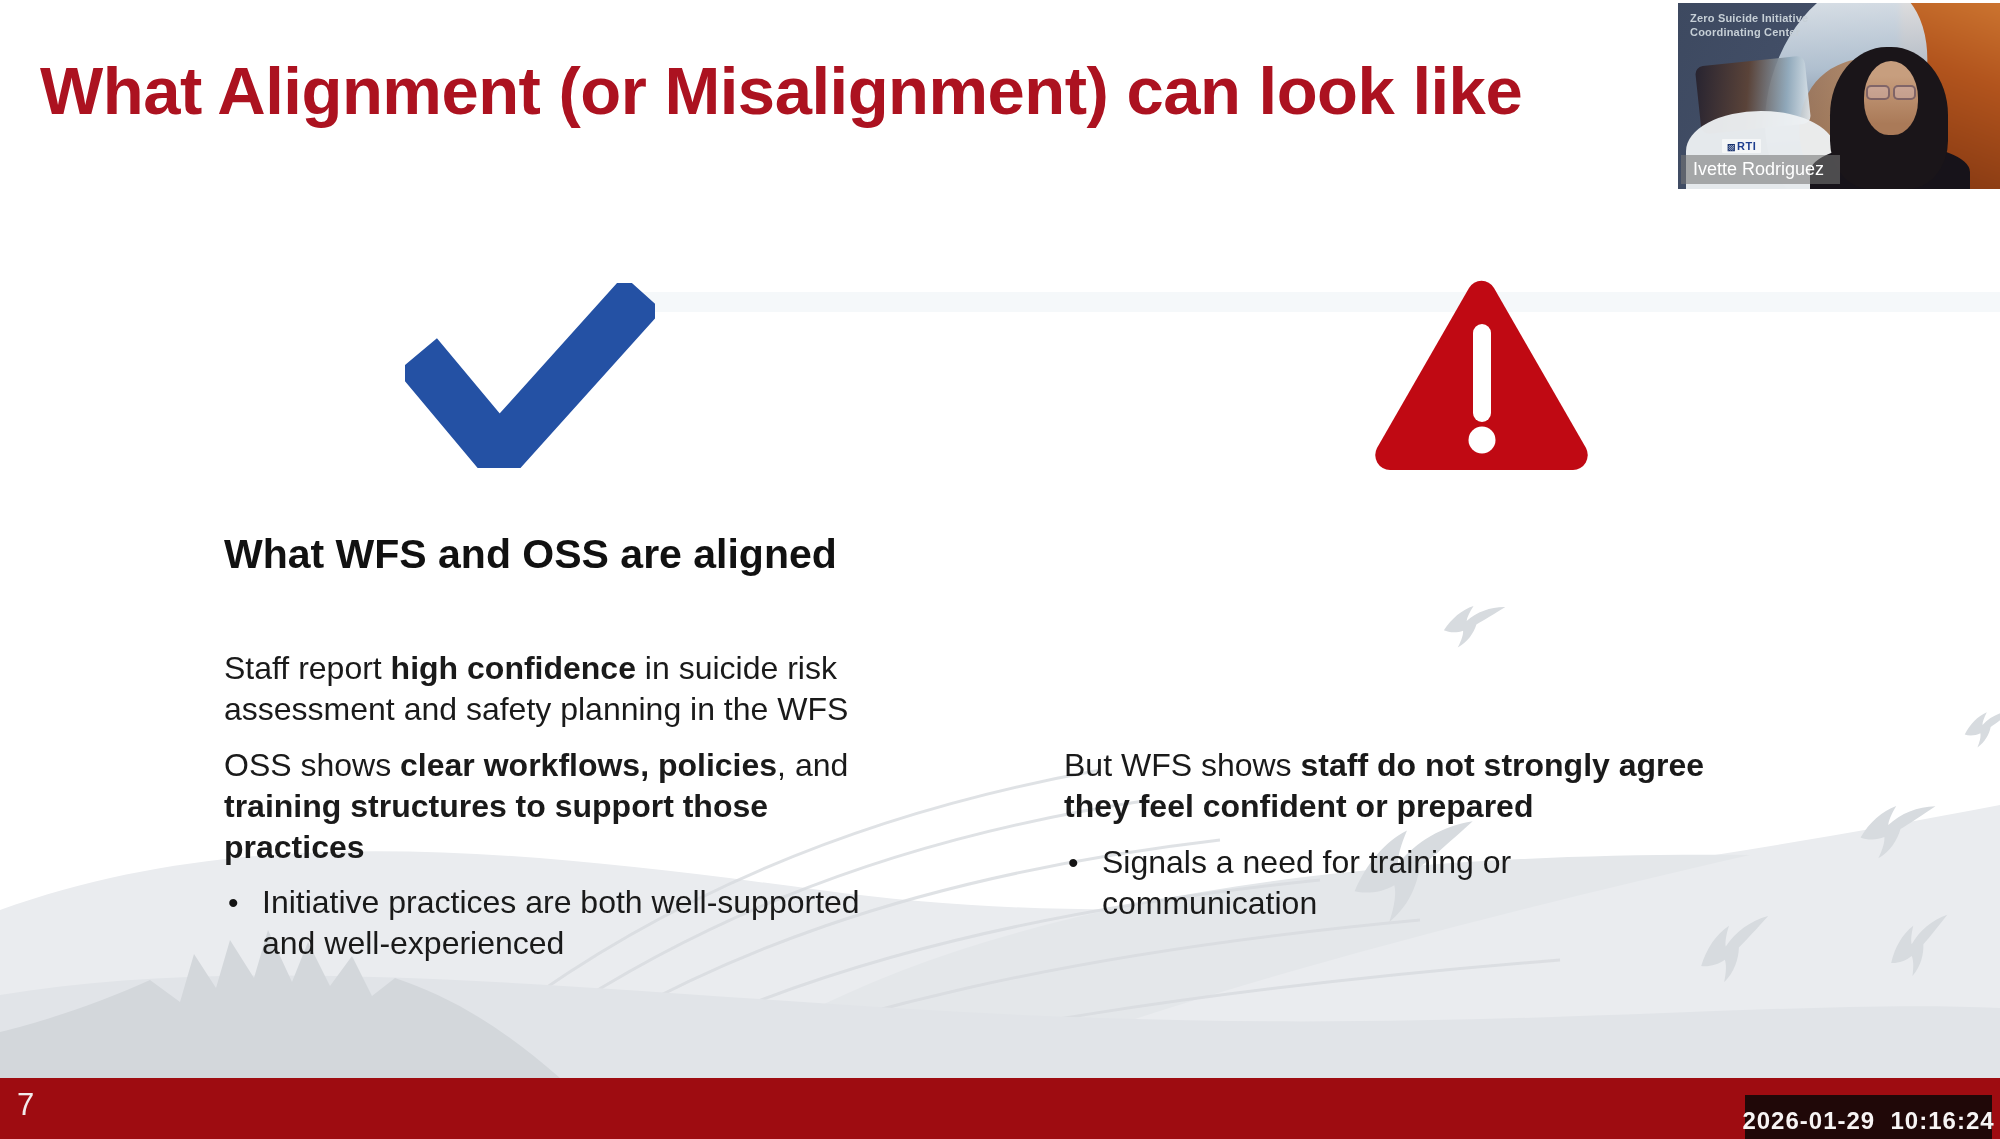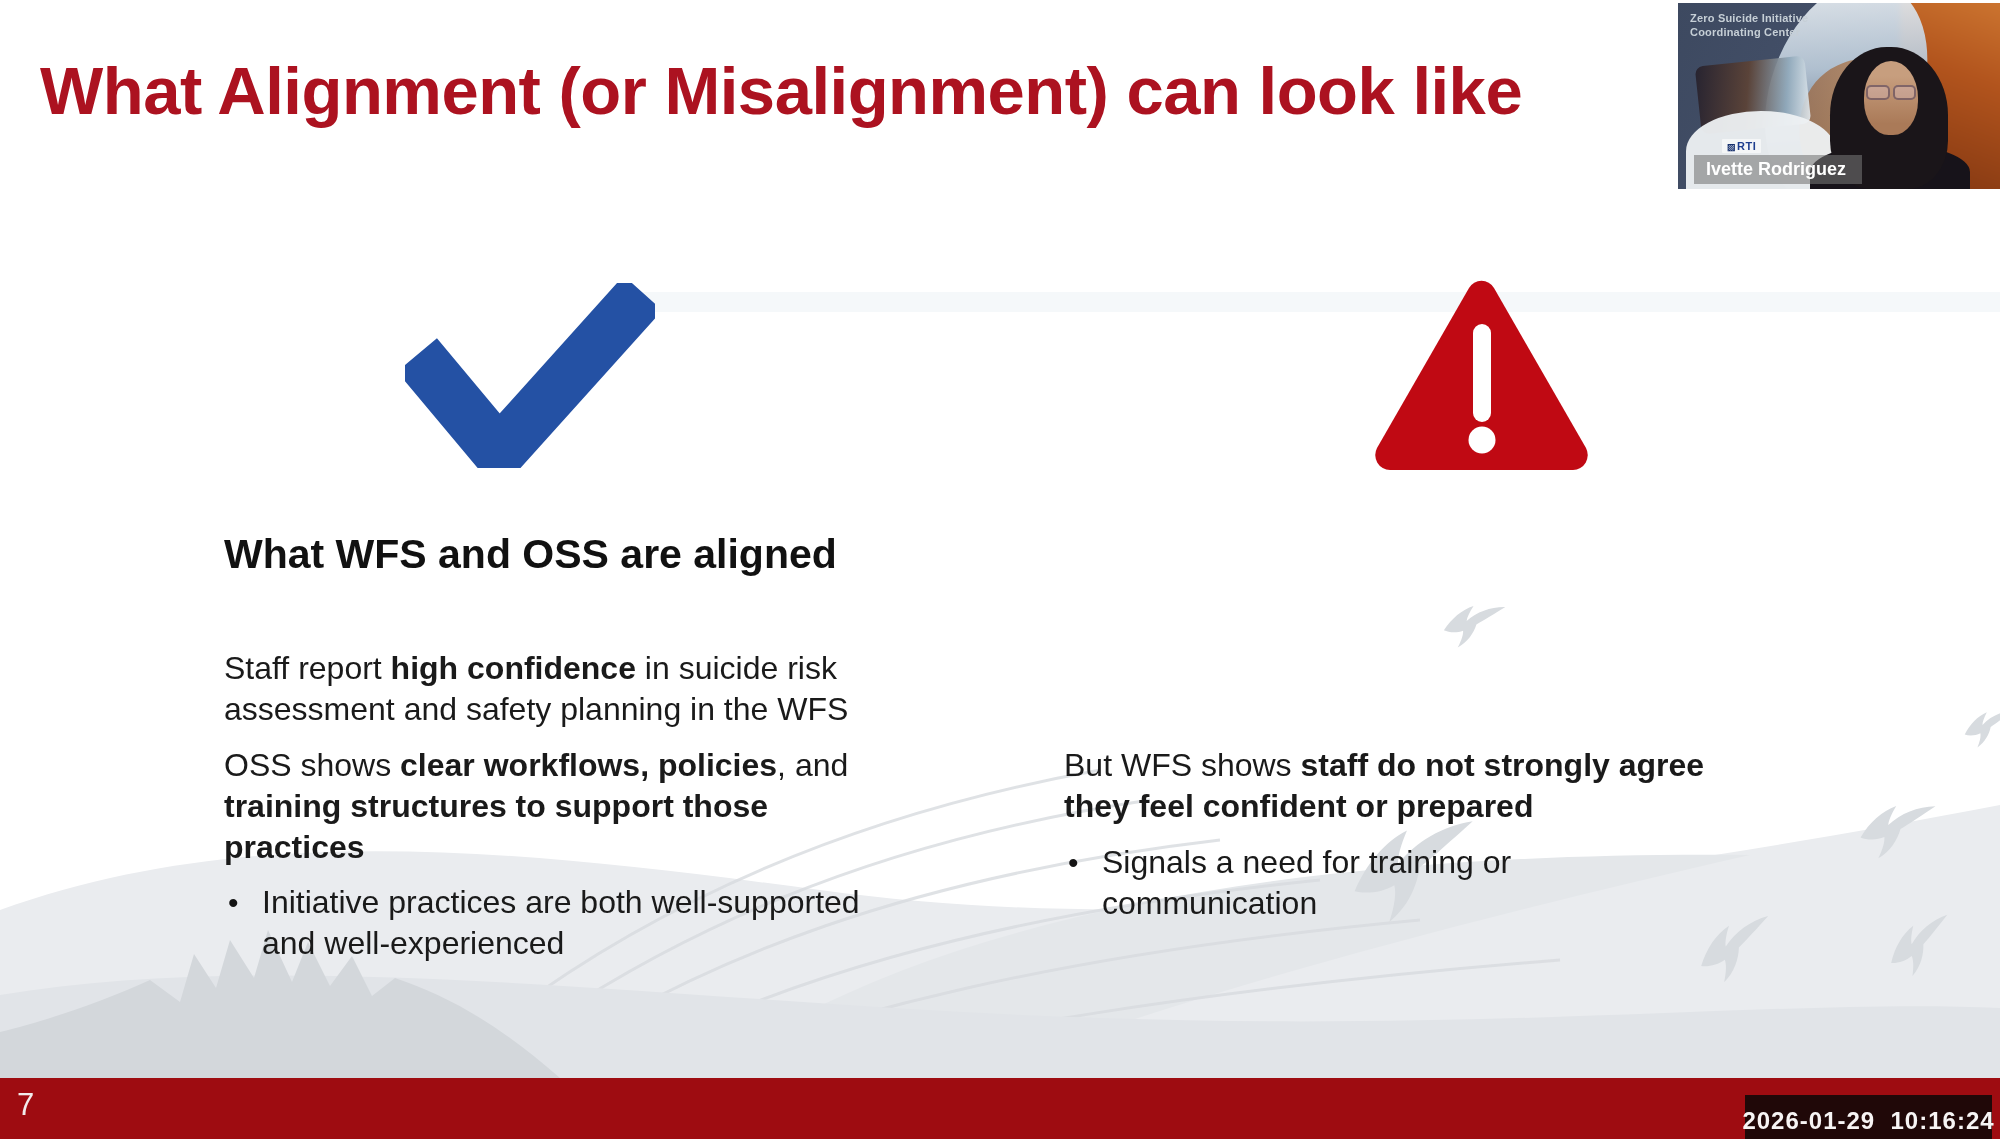--- a/index.html
+++ b/index.html
@@ -67,22 +67,22 @@
   .webcam-banner{
     position:absolute; left:12px; top:8px; font-size:11px; line-height:14px; font-weight:700;
     color:#c6cfd6; letter-spacing:.2px;
   }
   .rti-logo{
     position:absolute; left:12px; bottom:36px; background:#f4f6f7; color:#1f3f8f;
     font-weight:700; font-size:11px; padding:1px 5px; border-radius:1px; letter-spacing:.5px;margin-left:32px;
   }
   .rti-logo .mark{color:#16306e; font-size:9px; margin-right:1px;}
   .name-label{
-    position:absolute; left:16px; bottom:5px; height:29px; line-height:29px;
-    background:rgba(118,118,118,.58); color:#ffffff; font-weight:700; font-size:18px;
+    position:absolute; left:3px; bottom:5px; height:29px; line-height:29px;
+    background:rgba(118,118,118,.58); color:#ffffff; font-weight:400; font-size:18px;
     padding:0 16px 0 12px;
   }
   
   .col-heading{font-size:41px; font-weight:700; color:#111; line-height:52px;}
   .left-heading{position:absolute; left:224px; top:528px; width:760px;}
   .right-heading{position:absolute; left:1064px; top:528px; width:600px;}
   .body-text{font-size:32px; line-height:41px; color:#1a1a1a; white-space:pre-line;}
   .lp1{position:absolute; left:224px; top:648px; width:780px;}
   .lp2{position:absolute; left:224px; top:745px; width:780px;}
   .lbullet{position:absolute; left:228px; top:882px; width:780px;}

